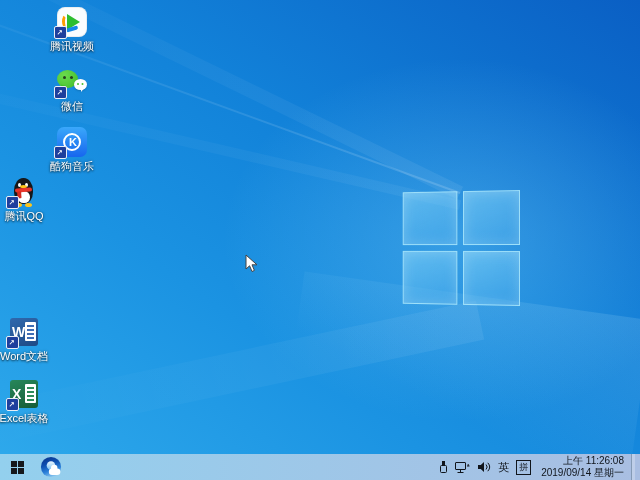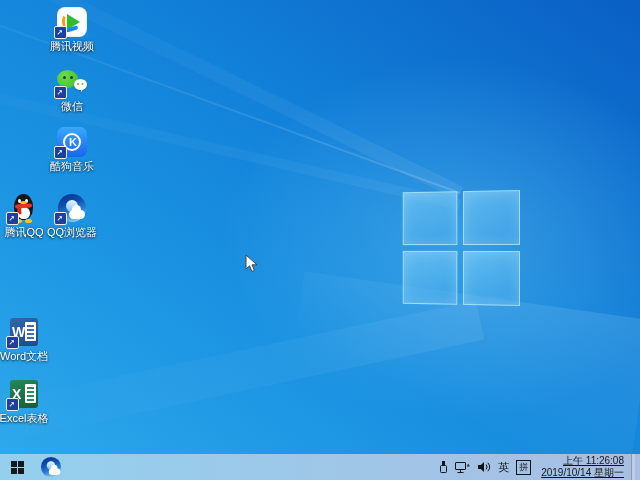--- a/index.html
+++ b/index.html
@@ -113,21 +113,21 @@
        background:linear-gradient(90deg,#93d0ee,#a9bee2);display:flex;align-items:center;}
   .start-btn{width:30px;height:26px;display:flex;align-items:center;justify-content:center;margin-left:2px;}
   .winflag{display:grid;grid-template-columns:6px 6px;grid-template-rows:6px 6px;gap:1px;}
   .winflag i{background:#15181c;display:block;}
   .task-btn{width:30px;height:26px;position:relative;margin-left:4px;}
   .task-btn .qb{transform:scale(.72);left:1px;top:-1px;}
   .tray{position:absolute;right:0;top:0;height:26px;display:flex;align-items:center;gap:7px;padding-right:5px;}
   .tray-ico{display:flex;align-items:center;}
   .lang{font-size:11px;color:#10151c;}
   .ime{width:13px;height:13px;border:1px solid #10151c;font-size:9px;line-height:13px;text-align:center;color:#10151c;box-sizing:content-box;}
-  .clock{text-align:right;font-size:10px;line-height:12px;color:#10151c;padding-left:3px;text-decoration:underline;}
+  .clock{text-align:right;font-size:10px;line-height:12px;color:#10151c;padding-left:3px;}
   .show-desktop{width:3px;height:26px;border-left:1px solid rgba(30,60,90,.35);background:rgba(255,255,255,.25);}
   
   .cursor{position:absolute;left:245px;top:254px;pointer-events:none;}
 </style>
 </head>
 <body>
 
 <div id="screen">
 
   <div class="ray ray2"></div>
@@ -167,43 +167,32 @@
 
   <div class="cell" style="left:48px;top:126px">
     <div class="ic">
       <div class="kg-bg"></div>
         <div class="kg-ring"></div>
       <div class="badge"></div>
     </div>
     <div class="lbl">酷狗音乐</div>
   </div>
 
-  <div class="cell" style="left:0;top:192px">
+  <div class="cell" style="left:0;top:176px">
     <div class="ic">
       <div class="qq-body"></div>
         <div class="qq-belly"></div>
         <div class="qq-beak"></div>
       <div class="qq-scarf"></div>
         <div class="qq-feet"></div>
       <div class="badge"></div>
     </div>
     <div class="lbl">腾讯QQ</div>
   </div>
 
-  <div class="cell" style="left:48px;top:192px">
-    <div class="ic">
-      <div class="qb">
-          <div class="qb-circle"></div>
-          <div class="qb-hole"></div>
-          <div class="qb-cloud"></div>
-        </div>
-      <div class="badge"></div>
-    </div>
-    <div class="lbl">QQ浏览器</div>
-  </div>
 
 
   <div class="cell" style="left:0;top:378px">
     <div class="ic xls">
       <div class="off-bg"></div>
         <div class="off-page"></div>
         <div class="off-letter"></div>
       <div class="badge"></div>
     </div>
     <div class="lbl">Excel表格</div>
@@ -259,19 +248,19 @@
         <svg width="14" height="12" viewBox="0 0 14 12">
           <polygon points="1,4 3.8,4 7,1 7,11 3.8,8 1,8" fill="#10151c"></polygon>
           <path d="M9 3.5 q2.4 2.5 0 5" stroke="#10151c" fill="none"></path>
           <path d="M10.8 1.8 q3.8 4.2 0 8.4" stroke="#10151c" fill="none"></path>
         </svg>
       </div>
       <span class="lang">英</span>
       <span class="ime">拼</span>
       <div class="clock">
         <div>上午 11:26:08</div>
-        <div>2019/10/14 星期一</div>
+        <div>2019/09/14 星期一</div>
       </div>
       <div class="show-desktop"></div>
     </div>
   </div>
 
 </div>
 
 </body></html>

